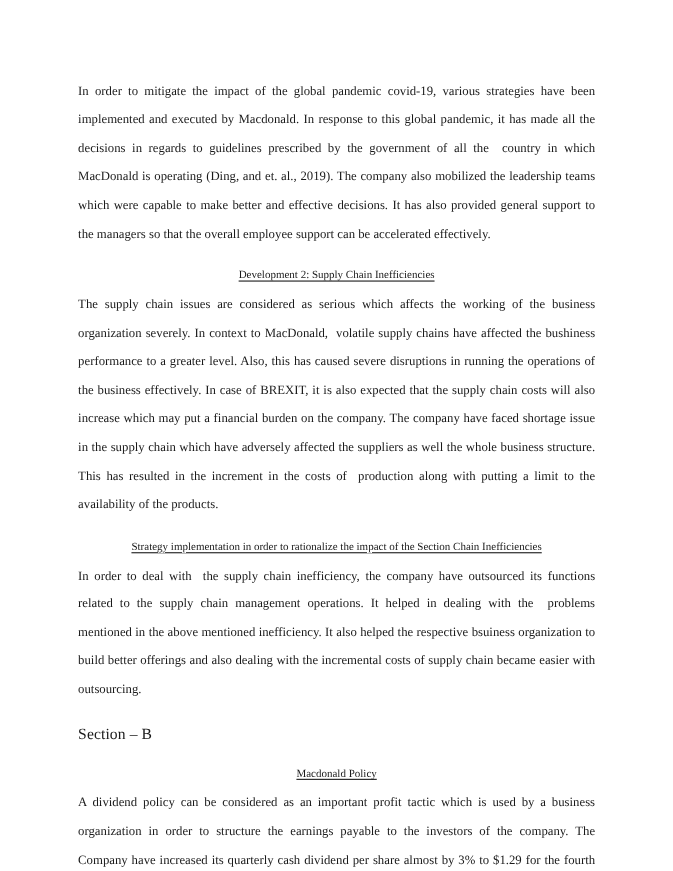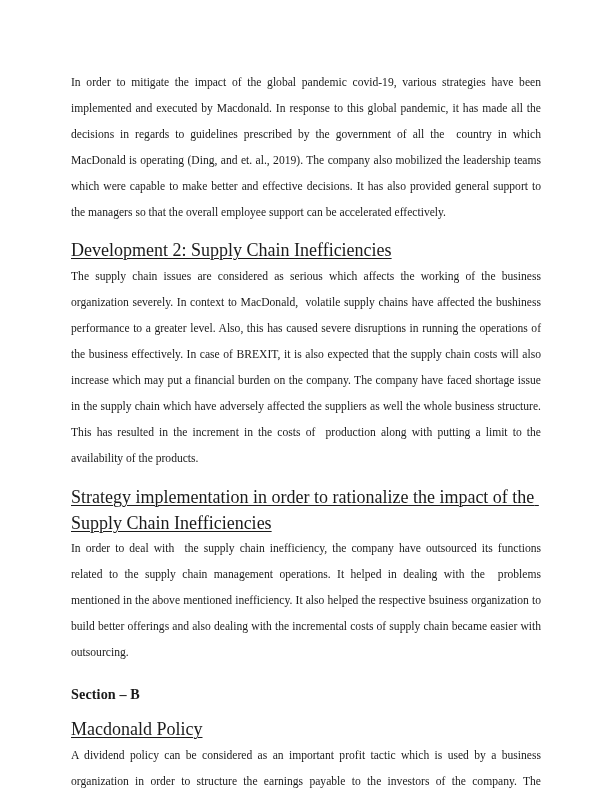--- a/index.html
+++ b/index.html
@@ -31,33 +31,33 @@
     font-size: 11.6px;
     line-height: 25.9px;
     text-align: justify;
     text-justify: inter-word;
     -webkit-hyphens: none;
     hyphens: none;
     white-space: pre-wrap;
   }
   .heading-underline {
     margin: 0;
-    font-size: 18px;
+    font-size: 10px;
     line-height: 25.9px;
-    text-align: left;
+    text-align: center;
     text-decoration: underline;
     text-underline-offset: 1.5px;
     text-decoration-thickness: 1px;
     white-space: pre-wrap;
     font-family: Liberation Serif, serif;
   }
   .section-heading {
     margin: 0;
     font-size: 14.2px;
-    font-weight: bold;
+    font-weight: normal;
     line-height: 25.9px;
     text-align: left;
     letter-spacing: 0.1px;
   }
   .gap-sm { height: 9px; }
   .gap-md { height: 13px; }
   .gap-lg { height: 16px; }
 </style>
 </head>
 <body>
@@ -68,21 +68,21 @@
     <p class="body-text">In order to mitigate the impact of the global pandemic covid-19, various strategies have been implemented and executed by Macdonald. In response to this global pandemic, it has made all the decisions in regards to guidelines prescribed by the government of all the  country in which MacDonald is operating (Ding, and et. al., 2019). The company also mobilized the leadership teams which were capable to make better and effective decisions. It has also provided general support to the managers so that the overall employee support can be accelerated effectively.</p>
 
     <div class="gap-md"></div>
 
     <p class="heading-underline">Development 2: Supply Chain Inefficiencies</p>
 
     <p class="body-text">The supply chain issues are considered as serious which affects the working of the business organization severely. In context to MacDonald,  volatile supply chains have affected the bushiness performance to a greater level. Also, this has caused severe disruptions in running the operations of the business effectively. In case of BREXIT, it is also expected that the supply chain costs will also increase which may put a financial burden on the company. The company have faced shortage issue in the supply chain which have adversely affected the suppliers as well the whole business structure.  This has resulted in the increment in the costs of  production along with putting a limit to the availability of the products.</p>
 
     <div class="gap-md"></div>
 
-    <p class="heading-underline">Strategy implementation in order to rationalize the impact of the Supply Chain Inefficiencies</p>
+    <p class="heading-underline">Strategy implementation in order to rationalize the impact of the Section Chain Inefficiencies</p>
 
     <p class="body-text">In order to deal with  the supply chain inefficiency, the company have outsourced its functions related to the supply chain management operations. It helped in dealing with the  problems mentioned in the above mentioned inefficiency. It also helped the respective bsuiness organization to build better offerings and also dealing with the incremental costs of supply chain became easier with outsourcing.</p>
 
     <div class="gap-lg"></div>
 
     <p class="section-heading">Section – B</p>
 
     <div class="gap-sm"></div>
 
     <p class="heading-underline">Macdonald Policy</p>

